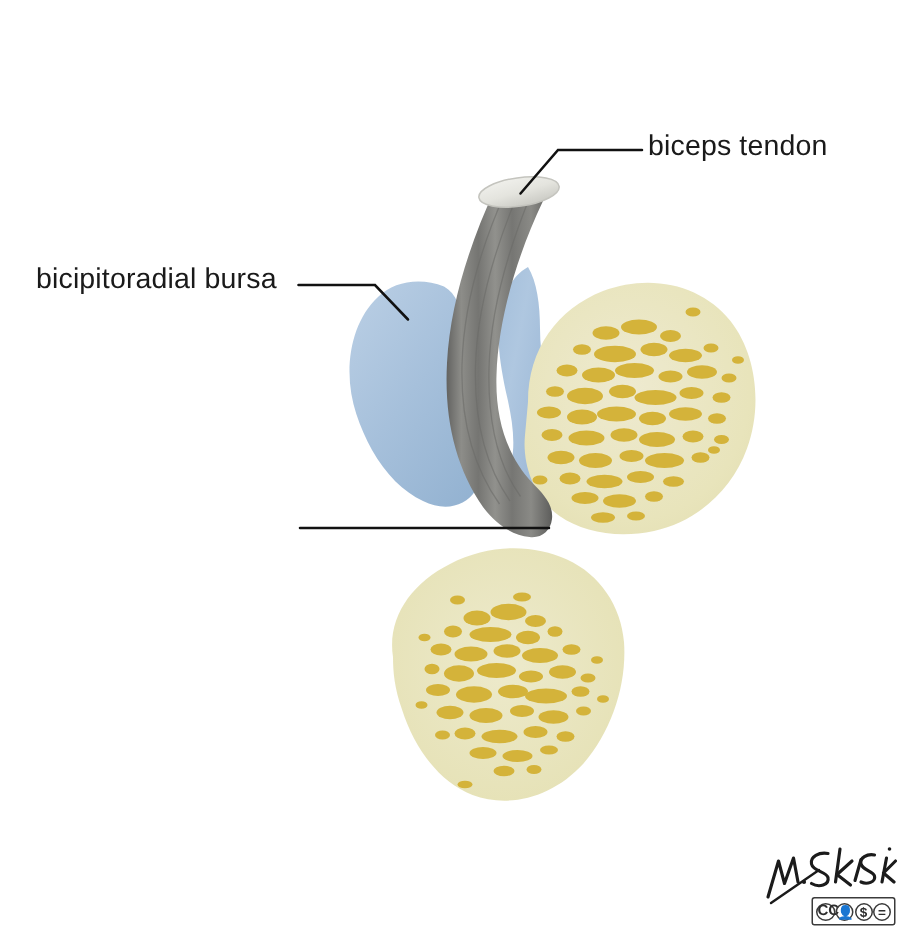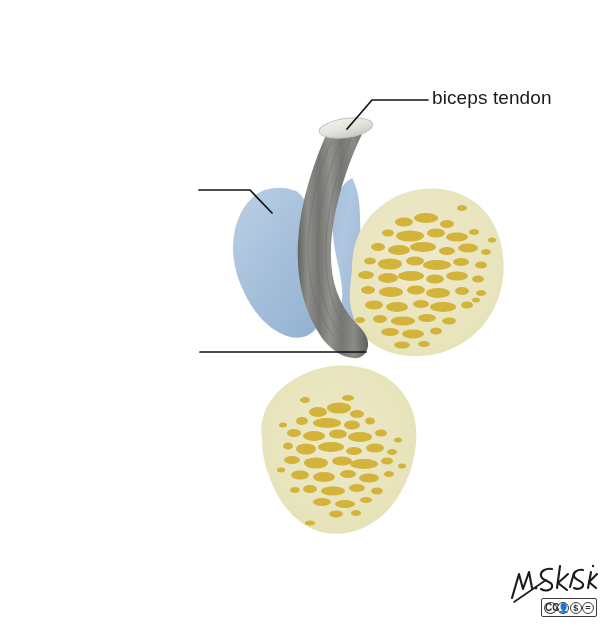--- a/index.html
+++ b/index.html
@@ -291,20 +291,21 @@
 
     <g stroke="#111111" stroke-width="1.7" fill="none" stroke-linecap="round">
       <path d="M 428,100 L 372,100 L 347,129"></path>
       <path d="M 199,190 L 250,190 L 272,213"></path>
       <path d="M 200,352 L 366,352"></path>
     </g>
   </svg>
 
   <div class="label-text" id="label-biceps-tendon">biceps tendon</div>
 
+  <div class="label-text" id="label-bicipitoradial-bursa">bicipitoradial bursa</div>
 
 
   <div id="signature-block">
     <svg id="signature-mark" viewBox="0 0 92 46" xmlns="http://www.w3.org/2000/svg">
       <g stroke="#1b1b1b" fill="none" stroke-linecap="round" stroke-linejoin="round">
         <path d="M 6,40 L 13,16 L 17,31 L 23,14 L 26,30" stroke-width="2.1"></path>
         <circle cx="30" cy="30" r="1.4" fill="#1b1b1b" stroke="none"></circle>
         <path d="M 46,11 C 40,10 34,13 35,18 C 36,23 45,23 46,27
                  C 47,32 40,34 35,31" stroke-width="2.1"></path>
         <path d="M 51,30 L 54,8" stroke-width="2.1"></path>

